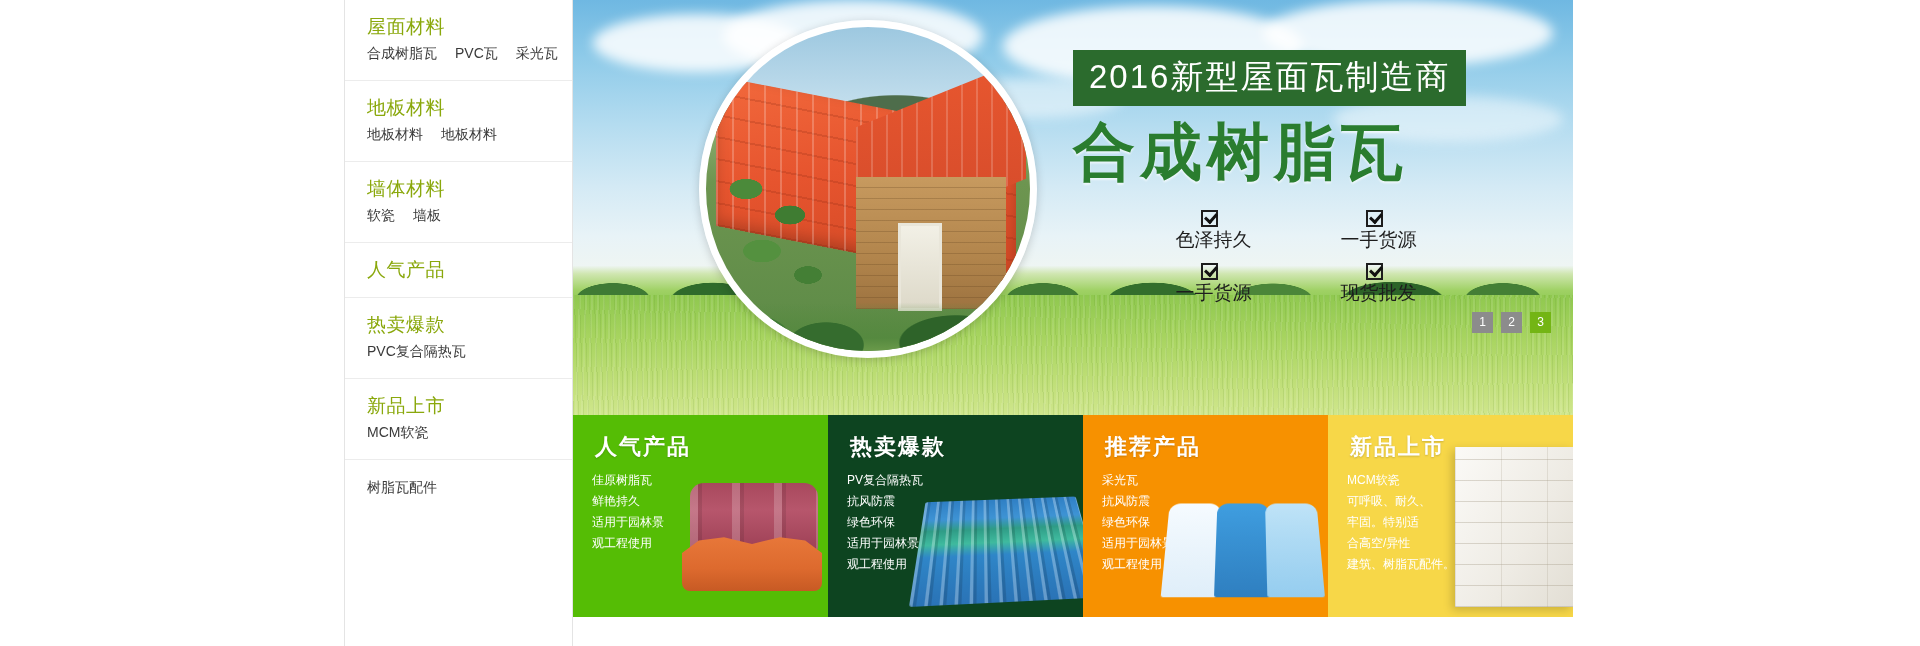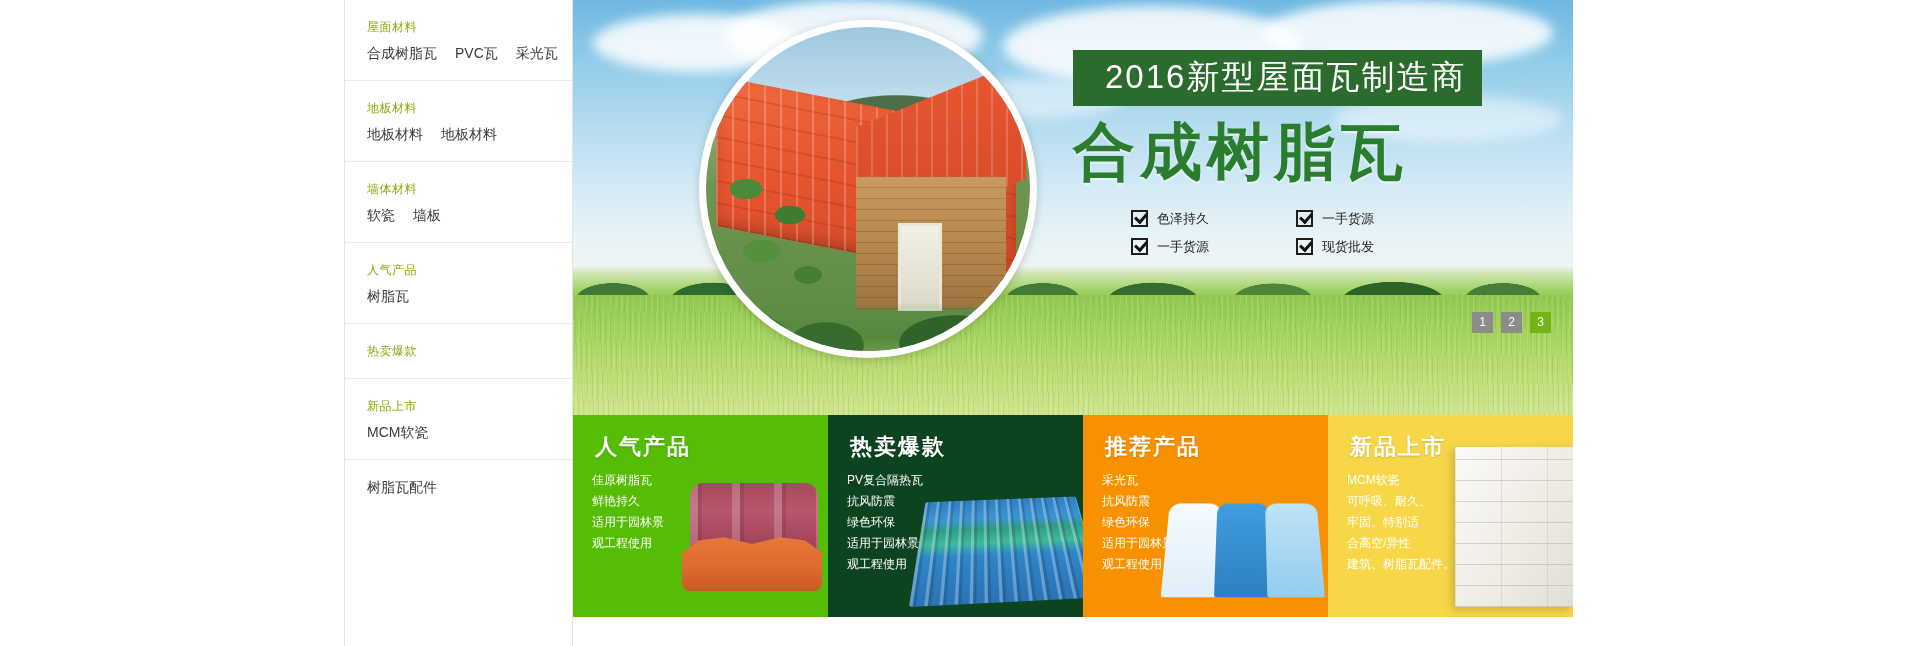--- a/index.html
+++ b/index.html
@@ -28,21 +28,21 @@
     background: #ffffff;
     border-left: 1px solid #e4e4e4;
     border-right: 1px solid #e4e4e4;
   }
   .cat-block {
     padding: 14px 0 14px 22px;
     border-bottom: 1px solid #ececec;
   }
   .cat-block:last-child { border-bottom: none; }
   .cat-title {
-    font-size: 12px;
+    font-size: 19px;
     color: #8aa80c;
     line-height: 26px;
     letter-spacing: 0.5px;
   }
   .cat-links {
     font-size: 14px;
     color: #3a3a3a;
     line-height: 26px;
     white-space: nowrap;
   }
@@ -191,21 +191,21 @@
   }
 
   
   #hero-text { position: absolute; left: 500px; top: 50px; width: 480px; }
   #hero-badge {
     display: inline-block;
     background: #2b6b2d;
     color: #ffffff;
     font-size: 33px;
     line-height: 1;
-    padding: 10px 16px 13px 32px;
+    padding: 10px 16px 13px 16px;
     letter-spacing: 2px;
     white-space: nowrap;
   }
   #hero-title {
     margin-top: 13px;
     color: #2a7d2f;
     font-size: 62px;
     font-weight: bold;
     line-height: 1.08;
     letter-spacing: 5px;
@@ -215,23 +215,24 @@
   #hero-features {
     margin-top: 24px;
     display: grid;
     grid-template-columns: 165px 165px;
     row-gap: 10px;
     margin-left: 58px;
   }
   .feat {
     display: flex;
     align-items: center;
-    font-size: 13px;
+    font-size: 19px;
     color: #1d1d1d;
     white-space: nowrap;
+    flex-direction: column;
   }
   .tickbox {
     width: 17px; height: 17px;
     border: 2px solid #1d1d1d;
     margin-right: 9px;
     position: relative;
     flex: 0 0 auto;
   }
   .tickbox::after {
     content: "";
@@ -397,27 +398,27 @@
 
     <div class="cat-block">
       <div class="cat-title">墙体材料</div>
       <div class="cat-links">
         <span>软瓷</span><span>墙板</span>
       </div>
     </div>
 
     <div class="cat-block">
       <div class="cat-title">人气产品</div>
+    </div>
+
+    <div class="cat-block">
+      <div class="cat-title">热卖爆款</div>
       <div class="cat-links">
-        <span>树脂瓦</span>
-      </div>
-    </div>
-
-    <div class="cat-block">
-      <div class="cat-title">热卖爆款</div>
+        <span>PVC复合隔热瓦</span>
+      </div>
     </div>
 
     <div class="cat-block">
       <div class="cat-title">新品上市</div>
       <div class="cat-links">
         <span>MCM软瓷</span>
       </div>
     </div>
 
     <div class="cat-block">

